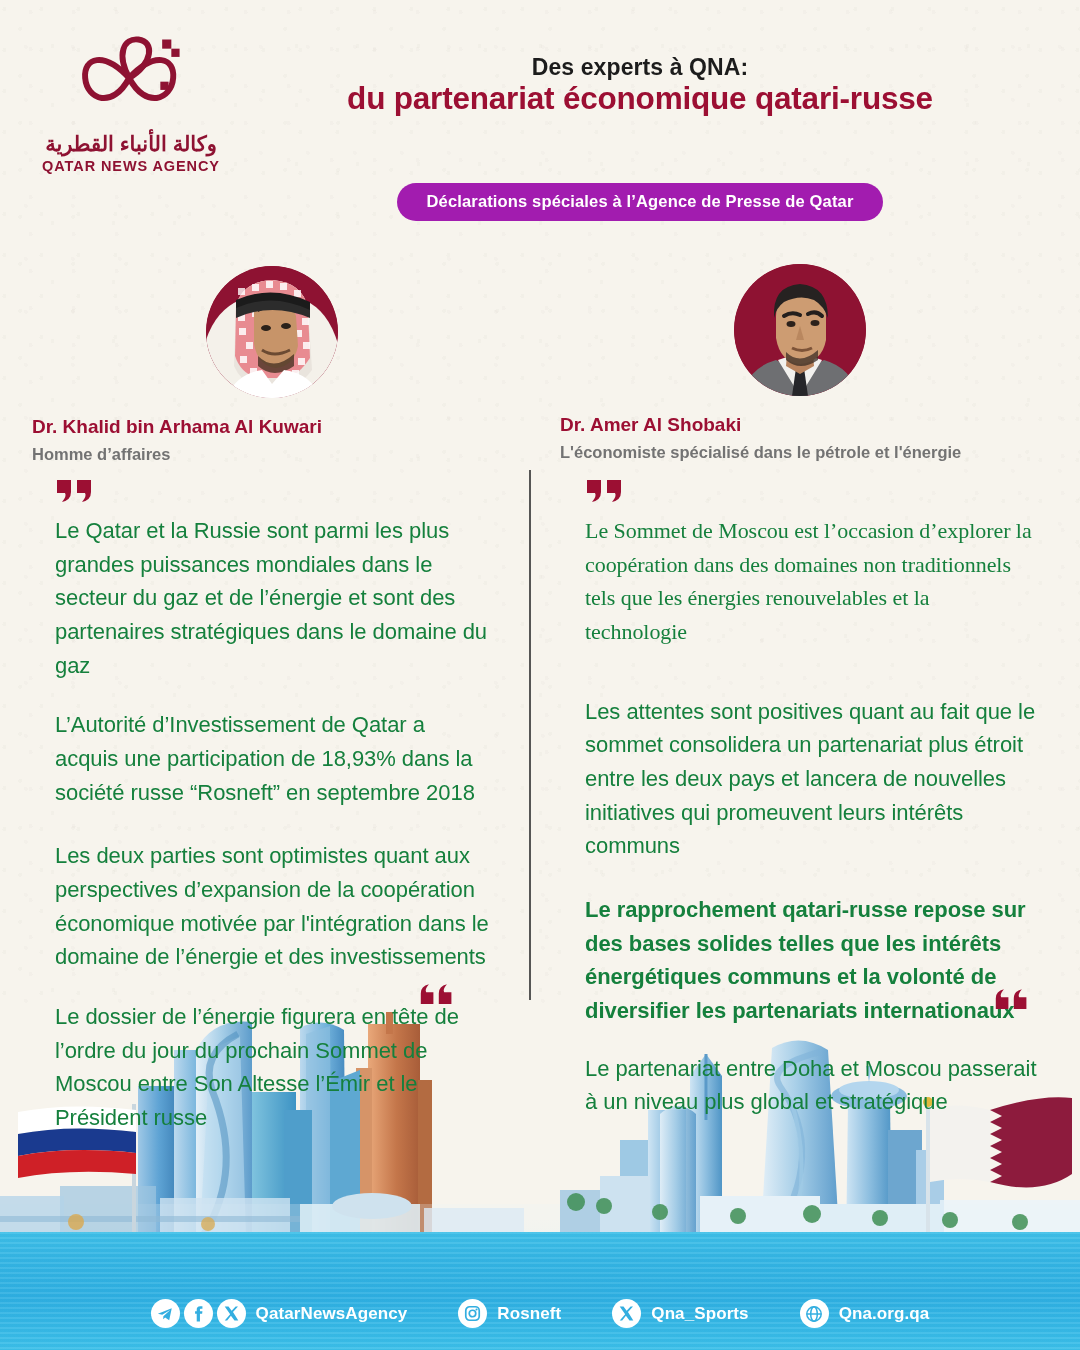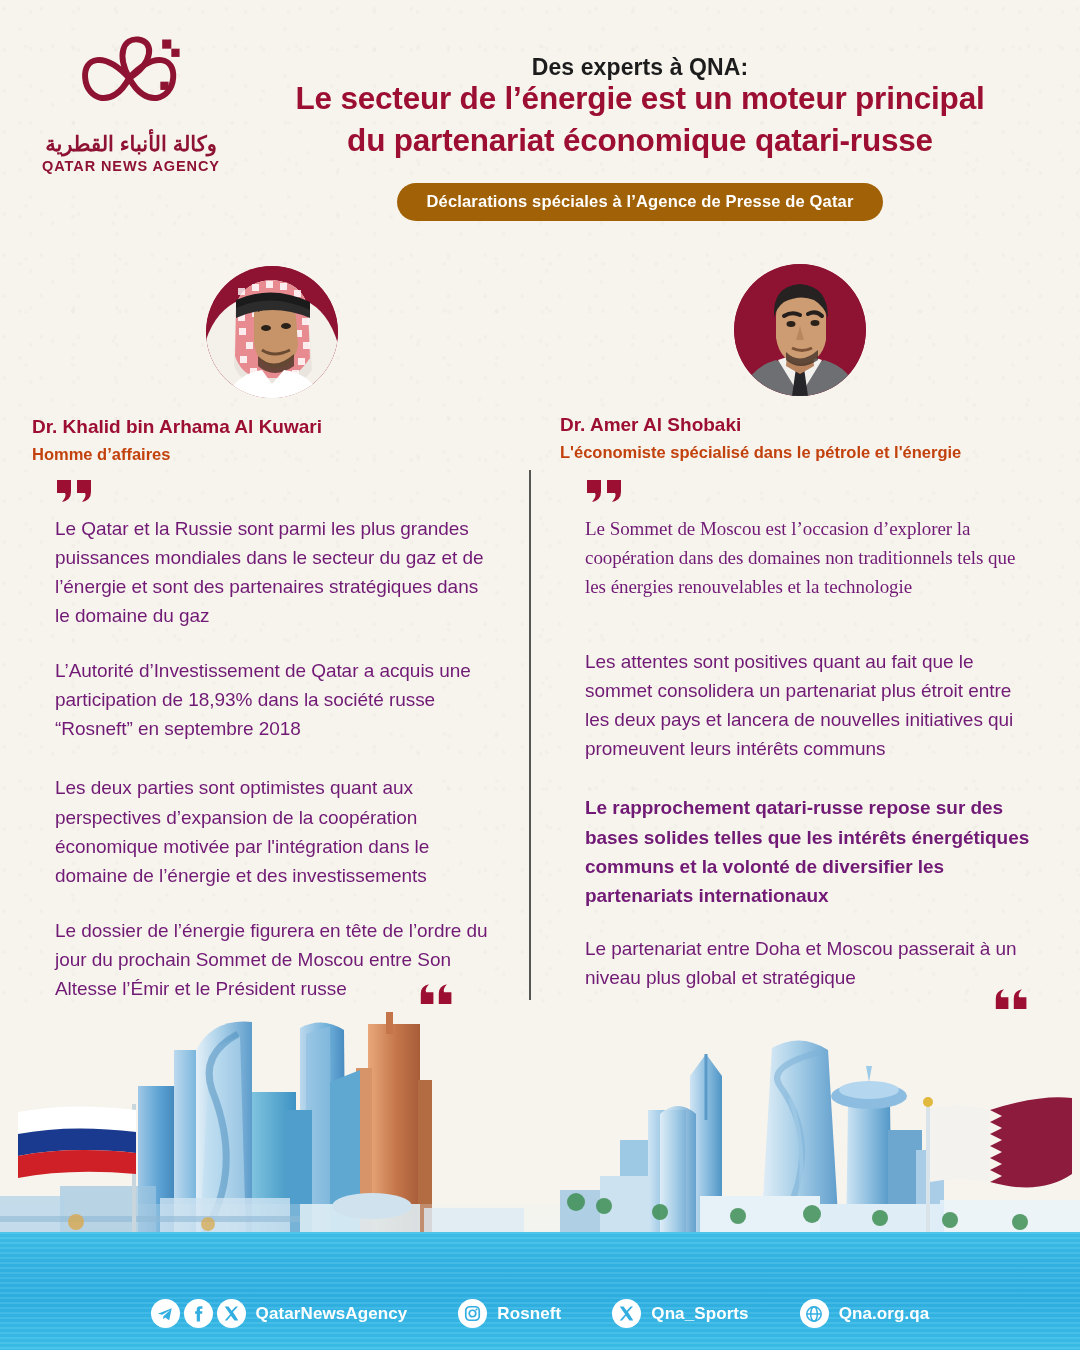--- a/index.html
+++ b/index.html
@@ -44,41 +44,41 @@
   }
   .headline{
     position:absolute; left:250px; top:78px; width:780px; text-align:center;
     color:#9c0f33; font-weight:700; font-size:31.5px; line-height:1.33;
     letter-spacing:-.2px;
   }
   .badge-wrap{
     position:absolute; left:250px; top:183px; width:780px; text-align:center;
   }
   .badge{
-    display:inline-block; background:#a16207; color:#ffffff;
+    display:inline-block; background:#a21caf; color:#ffffff;
     font-size:16.5px; font-weight:700; letter-spacing:.15px;
     padding:9px 30px 10px; border-radius:22px;
   }
 
   
   .expert{ position:absolute; width:480px; text-align:left; }
   .expert.left{ left:32px; top:266px; }
   .expert.right{ left:560px; top:264px; }
 
   .avatar{
     width:132px; height:132px; border-radius:50%; margin:0 auto;
     overflow:hidden; position:relative; background:#8e1232;
   }
   .avatar svg{ display:block; width:132px; height:132px; }
 
   .expert-name{
     margin-top:18px; font-size:19px; font-weight:700; color:#9c0f33;
   }
   .expert-role{
-    margin-top:7px; font-size:16.5px; font-weight:600; color:#c2410c;
+    margin-top:7px; font-size:16.5px; font-weight:600; color:#737373;
   }
 
   
   .divider{
     position:absolute; left:529px; top:470px; width:2px; height:530px;
     background:#3a3a3a; opacity:.85;
   }
 
   
   .col{ position:absolute; width:455px; }
@@ -89,21 +89,21 @@
     color:#9c0f33; font-size:0; line-height:0; height:24px;
     display:block; margin-bottom:12px;
   }
   .qmark svg{ display:block; }
   .qmark.close{ margin:6px 0 0 auto; }
 
   .col.left .qmark.close{ position:absolute; right:55px; top:500px; }
   .col.right .qmark.close{ position:absolute; right:10px; top:505px; }
 
   .para{
-    font-size:19px; line-height:1.53; color:#701a75;
+    font-size:22px; line-height:1.53; color:#15803d;
     margin-bottom:26px; letter-spacing:-.05px;
   }
   .col.left .para{ width:438px; }
   .col.right .para{ width:452px; }
   .col.left  .para:nth-of-type(2){ margin-bottom:30px; }
   .col.right .para:nth-of-type(1){ margin-bottom:46px;font-family:Liberation Serif, serif; }
   .col.right .para:nth-of-type(2){ margin-bottom:30px; }
   .col.right .para:nth-of-type(3){ margin-bottom:24px;font-weight:bold; }
 
   
@@ -294,21 +294,20 @@
       <rect x="94" y="10" width="10" height="10" fill="#8e1232"></rect>
       <rect x="104" y="20" width="9" height="9" fill="#8e1232"></rect>
       <rect x="92" y="56" width="9" height="9" fill="#8e1232"></rect>
     </svg>
     <div class="logo-ar">وكالة الأنباء القطرية</div>
     <div class="logo-en">QATAR NEWS AGENCY</div>
   </div>
 
   <div class="kicker">Des experts à QNA:</div>
   <div class="headline">
-    <div>Le secteur de l’énergie est un moteur principal</div>
     <div>du partenariat économique qatari-russe</div>
   </div>
   <div class="badge-wrap">
     <span class="badge">Déclarations spéciales à  l’Agence de Presse de Qatar</span>
   </div>
 
   <div class="expert left">
     <div class="avatar">
       <svg viewBox="0 0 132 132">
         <circle cx="66" cy="66" r="66" fill="#8e1232"></circle>

